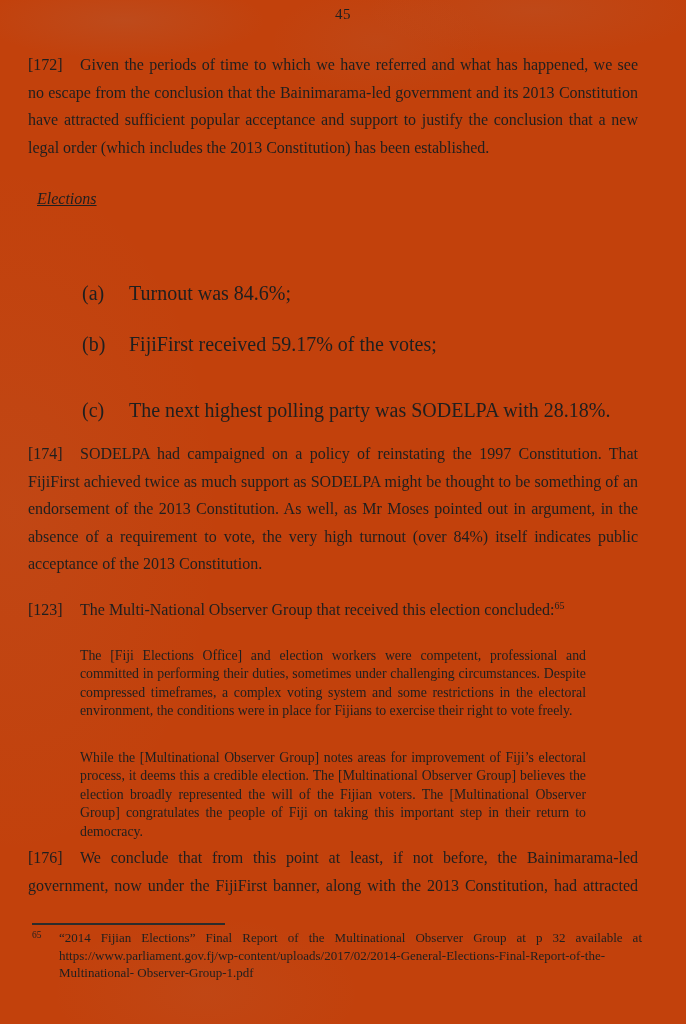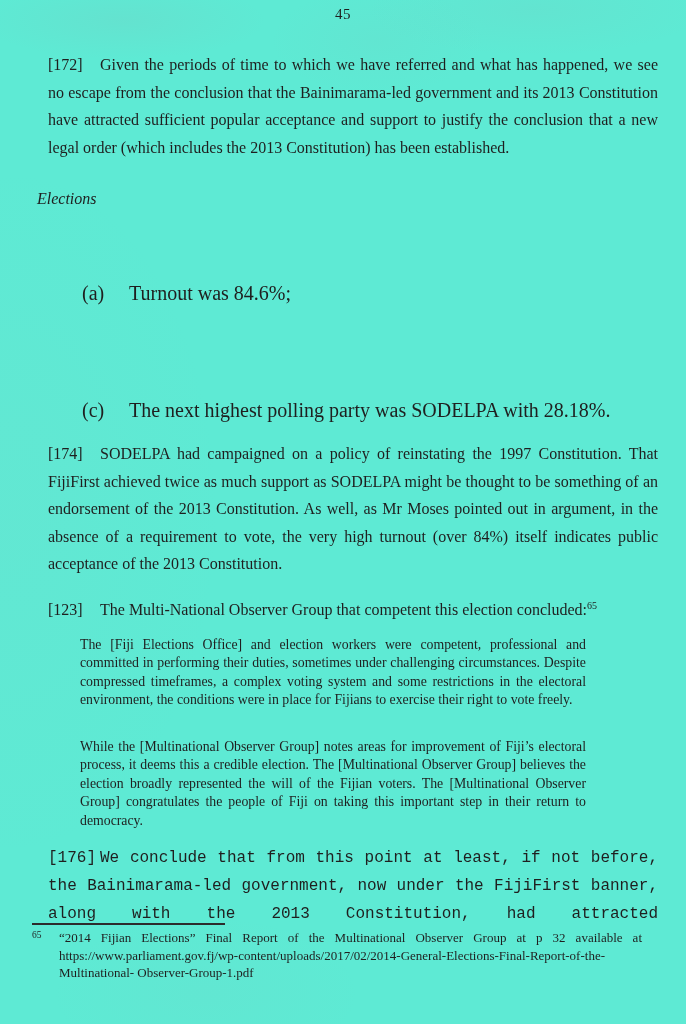--- a/index.html
+++ b/index.html
@@ -4,21 +4,21 @@
 <style>
   html, body {
     margin: 0;
     padding: 0;
     background: #e9e9e7;
   }
   .page {
     position: relative;
     width: 686px;
     height: 1024px;
-    background: #5eead4;
+    background: #c2410c;
     font-family: "Liberation Serif", "DejaVu Serif", serif;
     color: #1f1f1f;
     overflow: hidden;
   }
   
   .page::before {
     content: "";
     position: absolute;
     inset: 0;
     pointer-events: none;
@@ -33,33 +33,32 @@
     position: absolute;
     top: 6px;
     left: 0;
     width: 100%;
     text-align: center;
     font-size: 15px;
     letter-spacing: 0.5px;
   }
   .body-par {
     position: absolute;
-    left: 48px;
+    left: 28px;
     width: 610px;
     font-size: 16px;
     line-height: 27.5px;
     text-align: justify;
   }
   .par-num {
     display: inline-block;
     width: 52px;
   }
   .continues {
     text-align-last: justify;
-    font-family: Liberation Mono, monospace;
   }
   .section-heading {
     position: absolute;
     left: 37px;
     font-size: 16px;
     font-style: italic;
   }
   .list-item {
     position: absolute;
     left: 82px;
@@ -70,20 +69,21 @@
     display: inline-block;
     width: 47px;
   }
   .quote-block {
     position: absolute;
     left: 80px;
     width: 506px;
     font-size: 13.8px;
     line-height: 18.4px;
     text-align: justify;
+    margin-top: 11px;
   }
   .fn-sup {
     font-size: 10px;
     vertical-align: super;
     line-height: 0;
   }
   .footnote-rule {
     position: absolute;
     top: 923px;
     left: 32px;
@@ -114,31 +114,32 @@
 </style>
 </head>
 <body>
 
 <div class="page">
 
   <div class="page-number">45</div>
 
   <div class="body-par" style="top:51px;"><span class="par-num">[172]</span><span>Given the periods of time to which we have referred and what has happened, we see no escape from the conclusion that the Bainimarama-led government and its 2013 Constitution have attracted sufficient popular acceptance and support to justify the conclusion that a new legal order (which includes the 2013 Constitution) has been established.</span></div>
 
-  <div class="section-heading" style="top:190px;">Elections</div>
+  <div class="section-heading" style="top:190px;text-decoration:underline;">Elections</div>
 
 
   <div class="list-item" style="top:283px;"><span class="list-label">(a)</span><span>Turnout was 84.6%;</span></div>
 
+  <div class="list-item" style="top:334px;"><span class="list-label">(b)</span><span>FijiFirst received 59.17% of the votes;</span></div>
 
   <div class="list-item" style="top:400px;"><span class="list-label">(c)</span><span>The next highest polling party was SODELPA with 28.18%.</span></div>
 
   <div class="body-par" style="top:440px;"><span class="par-num">[174]</span><span>SODELPA had campaigned on a policy of reinstating the 1997 Constitution. That FijiFirst achieved twice as much support as SODELPA might be thought to be something of an endorsement of the 2013 Constitution. As well, as Mr Moses pointed out in argument, in the absence of a requirement to vote, the very high turnout (over 84%) itself indicates public acceptance of the 2013 Constitution.</span></div>
 
-  <div class="body-par" style="top:596px;"><span class="par-num">[123]</span><span>The Multi-National Observer Group that competent this election concluded:</span><sup class="fn-sup">65</sup></div>
+  <div class="body-par" style="top:596px;"><span class="par-num">[123]</span><span>The Multi-National Observer Group that received this election concluded:</span><sup class="fn-sup">65</sup></div>
 
   <div class="quote-block" style="top:636px;">The [Fiji Elections Office] and election workers were competent, professional and committed in performing their duties, sometimes under challenging circumstances. Despite compressed timeframes, a complex voting system and some restrictions in the electoral environment, the conditions were in place for Fijians to exercise their right to vote freely.</div>
 
   <div class="quote-block" style="top:738px;">While the [Multinational Observer Group] notes areas for improvement of Fiji’s electoral process, it deems this a credible election. The [Multinational Observer Group] believes the election broadly represented the will of the Fijian voters. The [Multinational Observer Group] congratulates the people of Fiji on taking this important step in their return to democracy.</div>
 
   <div class="body-par continues" style="top:844px; line-height:28px;"><span class="par-num">[176]</span><span>We conclude that from this point at least, if not before, the Bainimarama-led government, now under the FijiFirst banner, along with the 2013 Constitution, had attracted</span></div>
 
   <div class="footnote-rule"></div>
 
   <div class="footnote">

